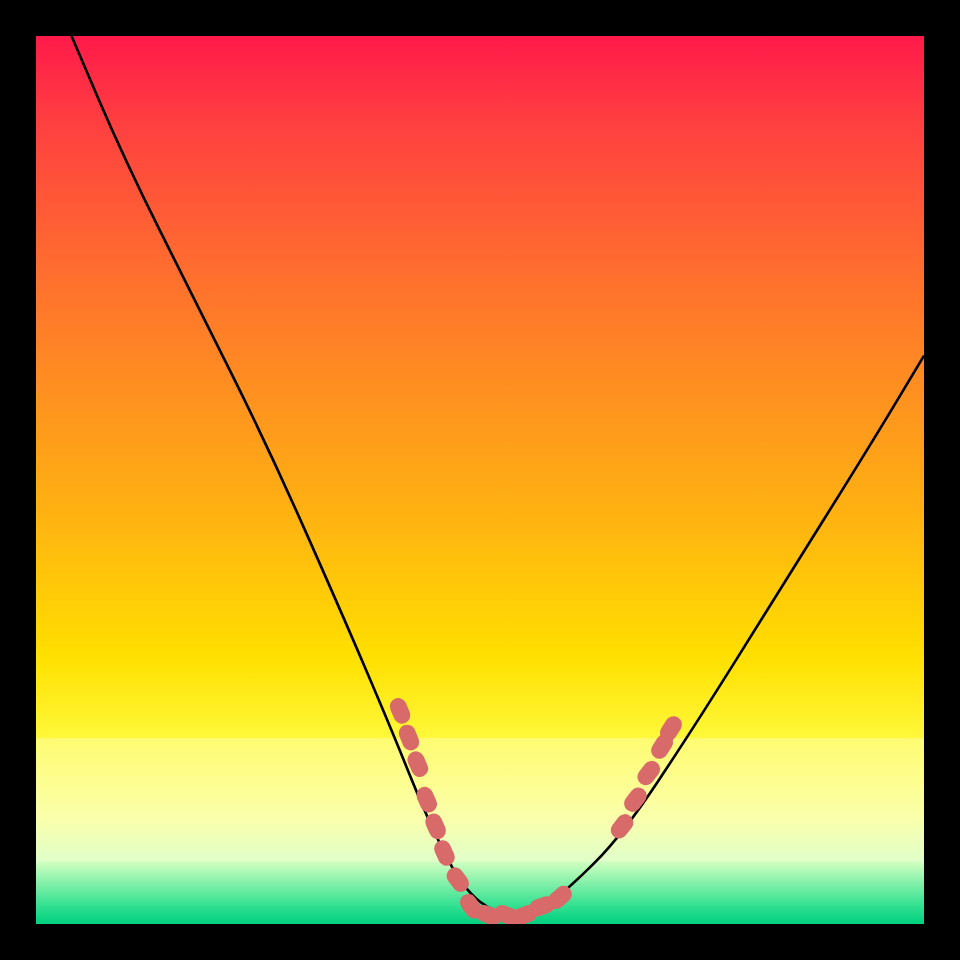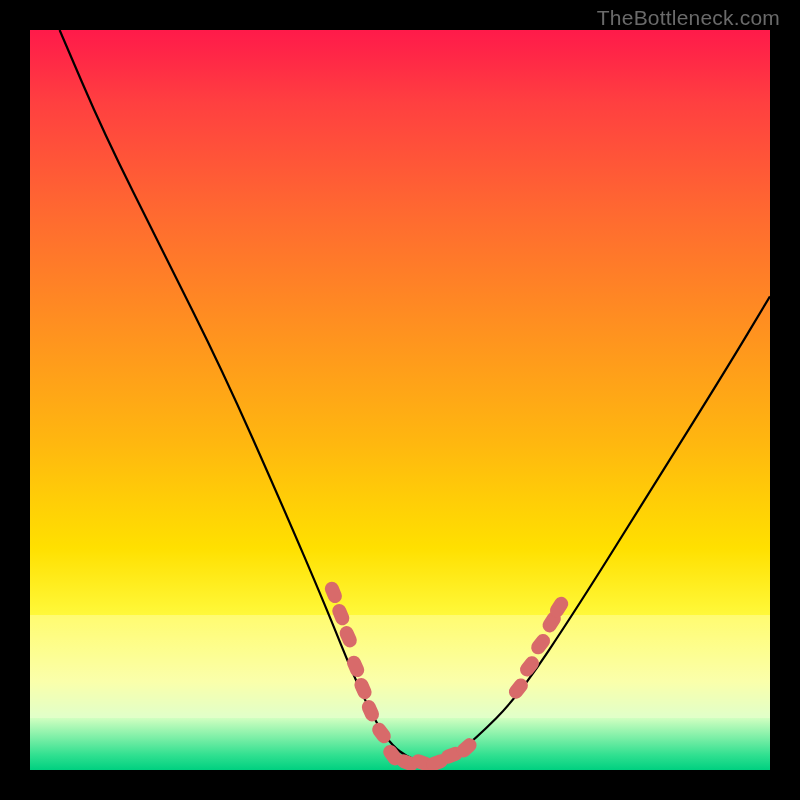--- a/index.html
+++ b/index.html
@@ -61,21 +61,20 @@
   svg.curve {
     position: absolute;
     top: 0;
     left: 0;
   }
 </style>
 </head>
 <body>
 
 <div class="frame">
-  <div class="watermark">TheBottleneck.com</div>
   <div class="plot-area">
     <div class="pale-band"></div>
     <svg class="curve" width="740" height="740" viewBox="0 0 740 740">
       <g id="curve-path">
           <path d="M 29.6 0 Q 29.6 0 51.8 51.80000000000001 Q 74 103.60000000000002 103.6 162.8 Q 133.2 222 162.8 281.2 Q 192.4 340.4 222 407 Q 251.60000000000002 473.6 273.8 525.4000000000001 Q 296 577.2 310.8 614.2 Q 325.6 651.2 340.4 680.8 Q 355.2 710.4 370 721.5 Q 384.8 732.6 399.6 732.6 Q 414.40000000000003 732.6 429.20000000000005 721.5 Q 444 710.4 466.20000000000005 688.2 Q 488.40000000000003 666 518 621.6 Q 547.6 577.2 584.6 518 Q 621.6 458.8 658.5999999999999 399.6 Q 695.5999999999999 340.4 717.8 303.4 T 740 266.4" stroke="#000000" stroke-width="2.2" fill="none"></path>
         </g>
       <g id="marker-layer">
           <g transform="translate(303.4,562.4) rotate(67.38013505195958)">
             <rect x="-11" y="-7" width="22" height="14" rx="7" ry="7" fill="#d86a6a"></rect>
           </g>

